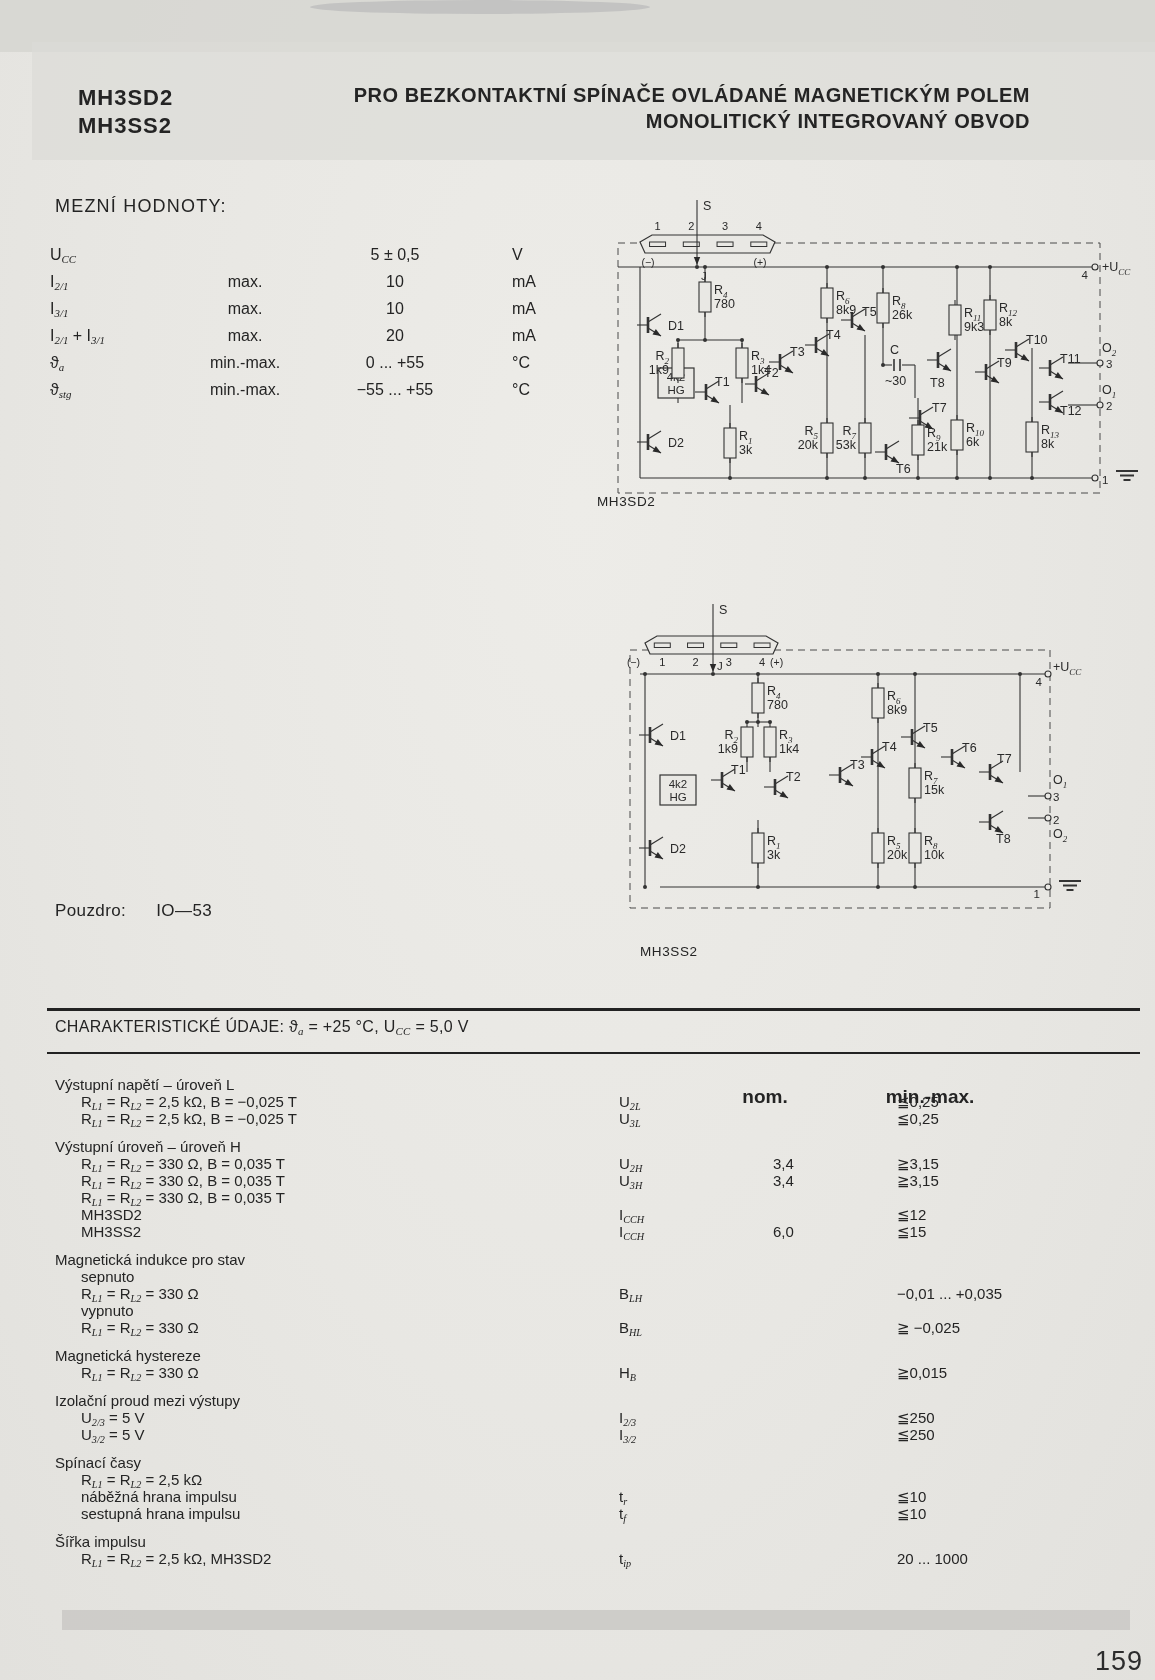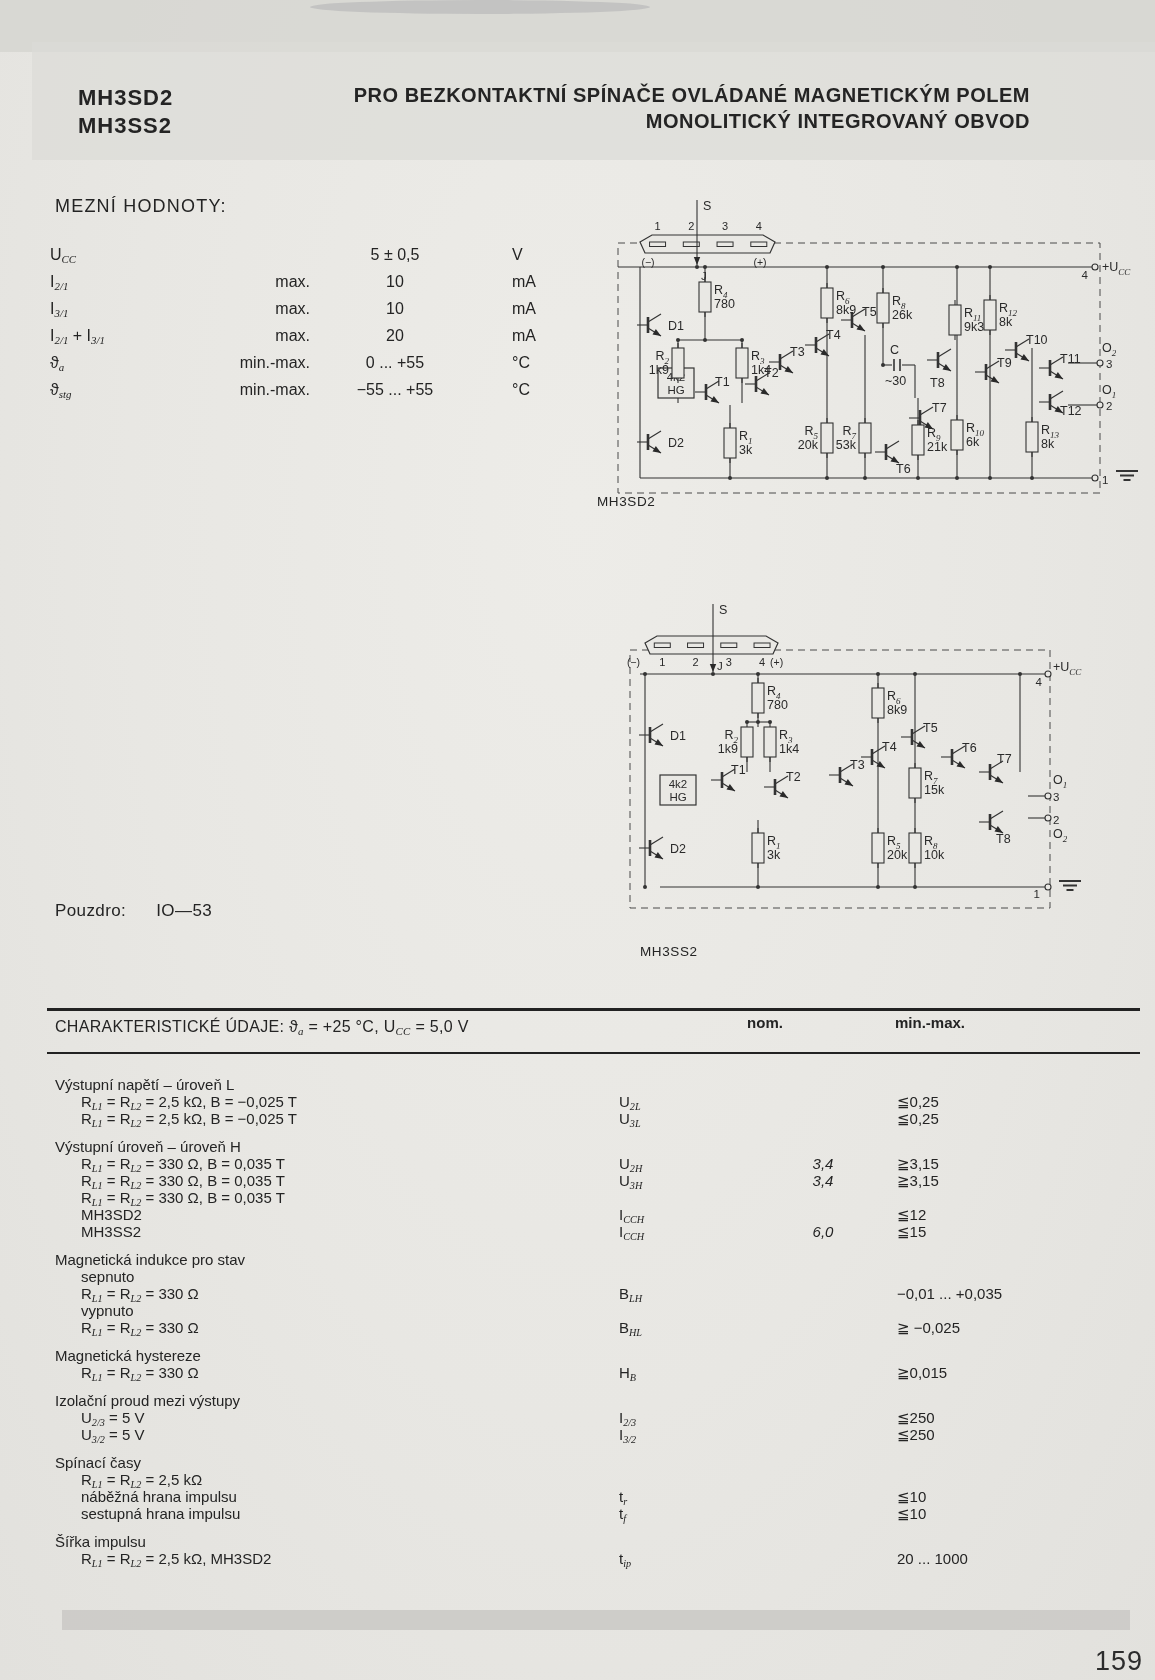--- a/index.html
+++ b/index.html
@@ -10,44 +10,44 @@
   .smudge{position:absolute;left:310px;top:0;width:340px;height:14px;background:#a3a2a8;opacity:.4;border-radius:50%;}
   .band-header{position:absolute;left:32px;top:42px;width:1123px;height:118px;background:#dcdbd7;opacity:.7;}
   .band-bottom{position:absolute;left:62px;top:1610px;width:1068px;height:20px;background:#cbcac6;opacity:.9;}
 
   .part-numbers{position:absolute;left:78px;top:84px;font-weight:bold;font-size:22px;letter-spacing:1px;line-height:28px;}
   .doc-title{position:absolute;right:125px;top:82px;text-align:right;font-weight:bold;font-size:20px;letter-spacing:.5px;line-height:26px;}
 
   .limits-heading{position:absolute;left:55px;top:196px;font-size:18px;letter-spacing:1.2px;text-align:center;}
   .limits-table{position:absolute;left:50px;top:246px;width:560px;font-size:16px;}
   .lrow{display:grid;grid-template-columns:130px 130px 170px 80px;height:27px;align-items:baseline;}
-  .lrow .cond{text-align:right;}
+  .lrow .cond{text-align:center;}
   .lrow .val{text-align:center;}
   .lrow .unit{padding-left:32px;}
 
   sub{font-family:"Liberation Serif", serif;font-style:italic;font-size:68%;vertical-align:-0.28em;line-height:0;}
 
   .caption{position:absolute;font-size:13.5px;letter-spacing:.6px;}
   .pouzdro{position:absolute;left:55px;top:901px;font-size:17px;letter-spacing:.4px;}
   .pouzdro .pz-val{margin-left:30px;}
 
   .rule{position:absolute;left:47px;width:1093px;background:#222;}
   .rule1{top:1008px;height:3px;}
   .rule2{top:1052px;height:2px;}
   .char-title{position:absolute;left:55px;top:1018px;font-size:16px;letter-spacing:.3px;}
-  .col-head{position:absolute;top:1014px;font-weight:bold;font-size:15px;}
+  .col-head{position:absolute;top:1086px;font-weight:bold;font-size:19px;}
   .col-head.nom{left:720px;width:90px;text-align:center;}
   .col-head.mm{left:855px;width:150px;text-align:center;}
 
   .char-rows{position:absolute;left:55px;top:1076px;width:1085px;font-size:15px;line-height:17px;}
   .chead{margin-top:11px;}
   .chead:first-child{margin-top:0;}
   .crow{display:grid;grid-template-columns:540px 130px 100px 200px 110px;align-items:baseline;gap:24px;}
   .crow .cond{padding-left:26px;}
-  .crow .nom{text-align:center;font-style:italic;}
+  .crow .nom{text-align:left;}
   .crow .mm{text-align:left;}
   .crow .unit{padding-left:58px;}
 
   .page-number{position:absolute;left:1095px;top:1646px;font-size:27px;letter-spacing:1px;color:#2c2c2c;}
 
   #schematics-svg{position:absolute;left:0;top:0;}
   #schematics-svg text{font-family:"Liberation Sans", sans-serif;fill:#2a2a2a;}
 </style>
 </head>
 <body>

